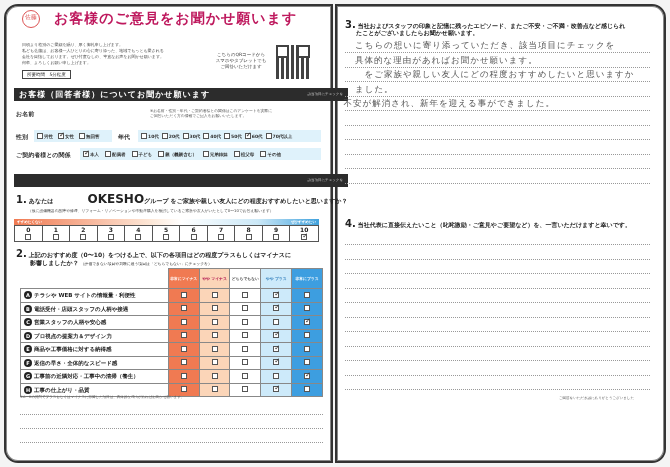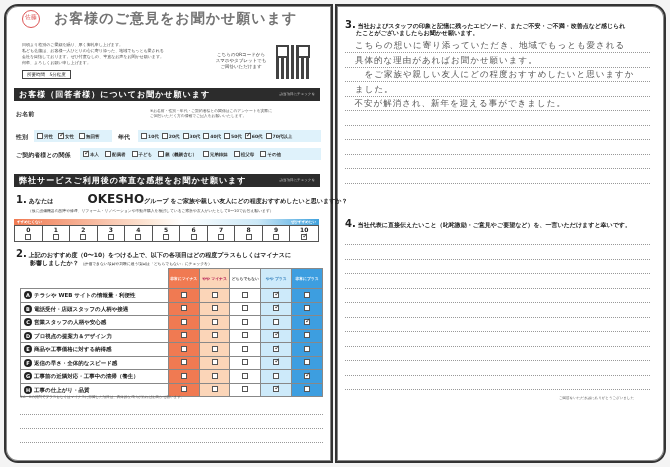--- a/index.html
+++ b/index.html
@@ -5,33 +5,33 @@
   * { box-sizing: border-box; margin: 0; padding: 0; }
   html, body { width: 670px; height: 467px; background: #f4f4f4; overflow: hidden; }
   body { font-family: "DejaVu Sans", sans-serif; color: #222; position: relative; }
 
   .sheet { position: absolute; background: #fff; border: 2px solid #333; box-shadow: 0 0 0 1px #888 inset; }
   .sheet-left { left: 4px; top: 4px; width: 329px; height: 459px; border-radius: 14px 0 0 14px; }
   .sheet-right { left: 335px; top: 4px; width: 331px; height: 459px; border-radius: 0 14px 14px 0; }
 
   .title-row { position: absolute; left: 22px; top: 10px; display: flex; align-items: center; }
   .stamp { width: 18px; height: 18px; border: 1.5px solid #d55; border-radius: 50%; color: #d55; font-size: 6px; line-height: 7px; text-align: center; padding-top: 2px; }
-  .main-title { font-size: 14px; font-weight: bold; margin-left: 14px; letter-spacing: 1px; color: #737373; }
+  .main-title { font-size: 14px; font-weight: bold; margin-left: 14px; letter-spacing: 1px; color: #be185d; }
 
   .intro { position: absolute; left: 22px; top: 42px; width: 180px; font-size: 4px; line-height: 6px; color: #444; }
   .duration { position: absolute; left: 22px; top: 70px; border: 1px solid #444; font-size: 4.5px; padding: 1px 4px; }
   .qr-text { position: absolute; left: 212px; top: 52px; font-size: 4.5px; line-height: 6px; text-align: center; width: 58px; color: #333; }
   .qr { position: absolute; left: 276px; top: 45px; width: 34px; height: 34px; background:
       repeating-linear-gradient(90deg, #222 0 3px, #fff 3px 5px),
       #222; opacity: .85; }
   .qr::before, .qr::after { content: ""; position: absolute; width: 9px; height: 9px; border: 2px solid #222; background: #fff; }
   .qr::before { left: 0; top: 0; }
   .qr::after { right: 0; top: 0; }
 
-  .sec-bar { position: absolute; left: 14px; width: 306px; height: 13px; background: #2c2c2c; color: #fff; font-size: 8px; font-weight: bold; line-height: 13px; padding-left: 5px; letter-spacing: 1px; }
+  .sec-bar { position: absolute; left: 14px; width: 334px; height: 13px; background: #2c2c2c; color: #fff; font-size: 8px; font-weight: bold; line-height: 13px; padding-left: 5px; letter-spacing: 1px; }
   .sec-bar .hint { position: absolute; right: 5px; top: 0; font-size: 3.5px; font-weight: normal; letter-spacing: 0; color: #ccc; }
 
   .lbl { position: absolute; font-size: 6px; font-weight: bold; color: #333; }
   .note { position: absolute; font-size: 3.8px; color: #555; line-height: 5px; }
   .band { position: absolute; background: #dff2fb; height: 12px; display: flex; align-items: center; gap: 5px; padding-left: 3px; font-size: 4.5px; font-weight: bold; color: #333; }
   .opt { display: inline-flex; align-items: center; gap: 1px; }
   .cb { display: inline-block; width: 6px; height: 6px; border: 0.8px solid #555; background: #fff; position: relative; }
   .cb.on::after { content: "✓"; position: absolute; left: 0; top: -3px; font-size: 7px; color: #333; }
 
   .q-title { position: absolute; font-size: 6px; font-weight: bold; color: #222; }
@@ -172,21 +172,20 @@
       <span class="cb"></span>
       <span>祖父母</span>
     </span>
   <span class="opt">
       <span class="cb"></span>
       <span>その他</span>
     </span>
 </div>
 
 <div class="sec-bar" style="top:174px;">
-  <span>弊社サービスご利用後の率直な感想をお聞かせ願います</span>
   <span class="hint">該当項目にチェックを</span>
 </div>
 
 <div class="q-title" style="left:16px;top:192px;">
   <span class="num">1.</span>
   <span>あなたは</span>
   <span class="brand">OKESHO</span><span>グループ をご家族や親しい友人にどの程度おすすめしたいと思いますか？</span>
 </div>
 <div class="q-sub" style="left:28px;top:208px;">（仮に設備機器の故障や修理、リフォーム・リノベーションや不動産購入を検討しているご家族や友人がいたとして0〜10でお答え願います）</div>
 
@@ -302,29 +301,29 @@
 <div class="dotline" style="left:20px;top:442px;width:303px;"></div>
 
 <div class="q-title" style="left:345px;top:19px;">
   <span class="num">3.</span>
   <span>当社およびスタッフの印象と記憶に残ったエピソード、またご不安・ご不満・改善点など感じられ</span>
 </div>
 <div class="q-title" style="left:356px;top:29px;">たことがございましたらお聞かせ願います。</div>
 
 <div id="q3lines">
     <div class="dotline" style="left: 345px; top: 52px; width: 305px;"></div>
-    <div class="hand" style="left: 355px; top: 40px;">こちらの想いに寄り添っていただき、地域でもっとも愛される</div>
+    <div class="hand" style="left: 355px; top: 40px;">こちらの想いに寄り添っていただき、該当項目にチェックを</div>
     <div class="dotline" style="left: 345px; top: 66.5px; width: 305px;"></div>
     <div class="hand" style="left: 355px; top: 54.5px;">具体的な理由があればお聞かせ願います。</div>
     <div class="dotline" style="left: 345px; top: 81px; width: 305px;"></div>
     <div class="hand" style="left: 355px; top: 69px;">　をご家族や親しい友人にどの程度おすすめしたいと思いますか</div>
     <div class="dotline" style="left: 345px; top: 95.5px; width: 305px;"></div>
     <div class="hand" style="left: 355px; top: 83.5px;">ました。</div>
     <div class="dotline" style="left: 345px; top: 110px; width: 305px;"></div>
-    <div class="hand" style="left: 345px; top: 98px;">　不安が解消され、新年を迎える事ができました。</div>
+    <div class="hand" style="left: 334px; top: 98px;">　不安が解消され、新年を迎える事ができました。</div>
     <div class="dotline" style="left: 345px; top: 124.5px; width: 305px;"></div>
     <div class="dotline" style="left: 345px; top: 139px; width: 305px;"></div>
     <div class="dotline" style="left: 345px; top: 153.5px; width: 305px;"></div>
     <div class="dotline" style="left: 345px; top: 168px; width: 305px;"></div>
     <div class="dotline" style="left: 345px; top: 182.5px; width: 305px;"></div>
   </div>
 
 <div class="q-title" style="left:345px;top:218px;">
   <span class="num">4.</span>
   <span>当社代表に直接伝えたいこと（叱咤激励・ご意見やご要望など）を、一言いただけますと幸いです。</span>

